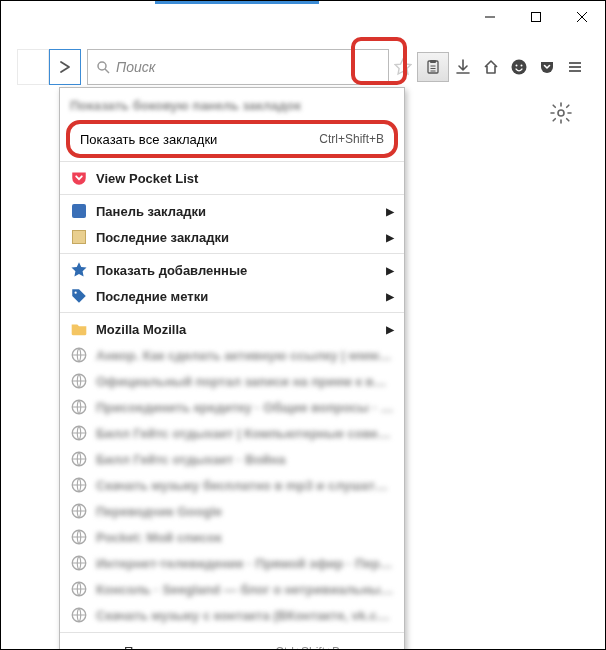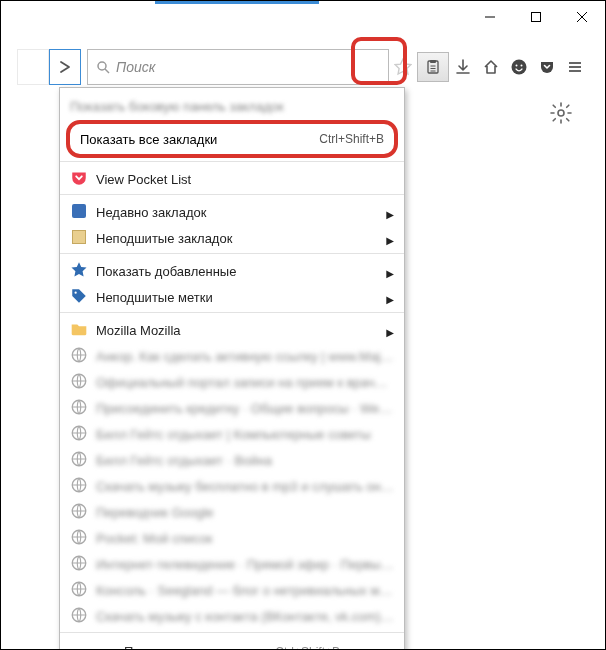--- a/index.html
+++ b/index.html
@@ -25,21 +25,21 @@
 
   .clipboard-btn { width: 32px; height: 30px; border: 1px solid #bbb; background: linear-gradient(#f3f3f3, #e0e0e0); display: flex; align-items: center; justify-content: center; position: relative; }
   .highlight-clipboard { position: absolute; top: 36px; left: 350px; width: 56px; height: 48px; border: 4px solid #d9342c; border-radius: 10px; pointer-events: none; }
 
   .gear { position: absolute; top: 100px; right: 32px; }
   .gear svg { width: 24px; height: 24px; stroke: #666; fill: none; }
 
   
   .menu { position: absolute; top: 86px; left: 58px; width: 346px; background: #fff; border: 1px solid #bcbcbc; box-shadow: 2px 3px 6px rgba(0,0,0,.25); }
   .menu-inner { padding: 4px 0; }
-  .menu-item { display: flex; align-items: flex-end; padding: 4px 10px; font-size: 13px; color: #222; height: 26px; }
+  .menu-item { display: flex; align-items: center; padding: 4px 10px; font-size: 13px; color: #222; height: 26px; font-weight: bold; }
   .menu-item .icon { width: 18px; height: 18px; margin-right: 8px; display: flex; align-items: center; justify-content: center; flex-shrink: 0; }
   .menu-item .label { flex: 1; white-space: nowrap; overflow: hidden; text-overflow: ellipsis; }
   .menu-item .chevron { font-size: 10px; color: #222; margin-left: 6px; }
   .menu-item.blurred .label { filter: blur(2.5px); color: #888; }
   .menu-item.header-cut .label { filter: blur(2px); color: #888; }
   .menu-sep { height: 1px; background: #e2e2e2; margin: 3px 0; }
 
   .highlight-item { position: relative; margin: 2px 6px; height: 38px; border: 4px solid #d9342c; border-radius: 14px; display: flex; align-items: center; padding: 0 10px; }
   .highlight-item .label { flex: 1; font-size: 13px; }
   .highlight-item .shortcut { color: #555; font-size: 12px; }
@@ -177,28 +177,28 @@
         </span>
       <span class="label">View Pocket List</span>
     </div>
 
     <div class="menu-sep"></div>
 
     <div class="menu-item">
       <span class="icon">
           <span class="bm-blue-icon"></span>
         </span>
-      <span class="label">Недавно закладок</span>
+      <span class="label">Панель закладки</span>
       <span class="chevron">▶</span>
     </div>
     <div class="menu-item">
       <span class="icon">
           <span class="bm-tan-icon"></span>
         </span>
-      <span class="label">Неподшитые закладок</span>
+      <span class="label">Последние закладки</span>
       <span class="chevron">▶</span>
     </div>
 
     <div class="menu-sep"></div>
 
     <div class="menu-item">
       <span class="icon bm-star-icon">
           <svg viewBox="0 0 16 16">
             <path d="M8 1l2 4.3 4.7.5-3.5 3.2.9 4.7L8 11.5 3.9 13.7l.9-4.7L1.3 5.8 6 5.3z"></path>
           </svg>
@@ -206,21 +206,21 @@
       <span class="label">Показать добавленные</span>
       <span class="chevron">▶</span>
     </div>
     <div class="menu-item">
       <span class="icon bm-tag-icon">
           <svg viewBox="0 0 16 16">
             <path d="M2 2h6l6 6-6 6-6-6z"></path>
             <circle cx="5" cy="5" r="1" fill="#fff"></circle>
           </svg>
         </span>
-      <span class="label">Неподшитые метки</span>
+      <span class="label">Последние метки</span>
       <span class="chevron">▶</span>
     </div>
 
     <div class="menu-sep"></div>
 
     <div class="menu-item">
       <span class="icon folder-icon">
           <svg viewBox="0 0 16 16">
             <path d="M1.5 4h5l1.5 1.5h6.5v7a1 1 0 01-1 1H2.5a1 1 0 01-1-1z"></path>
           </svg>

